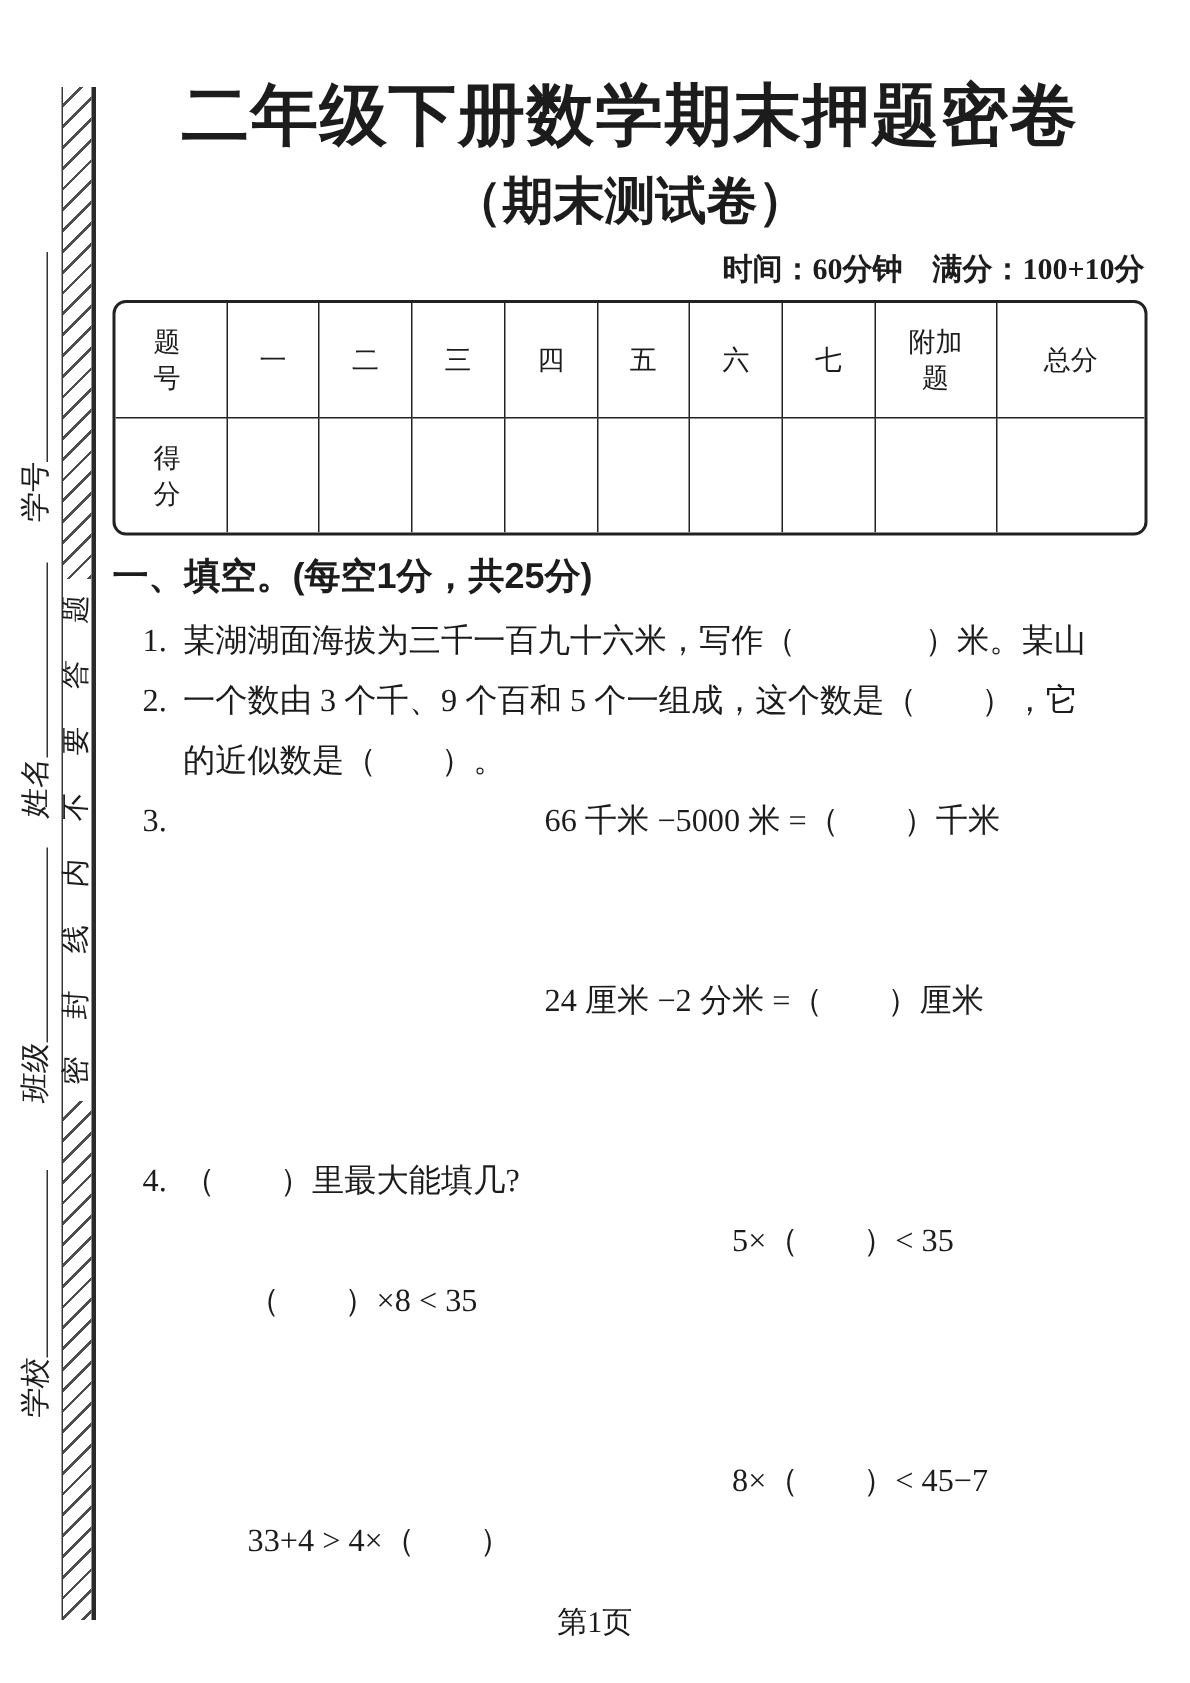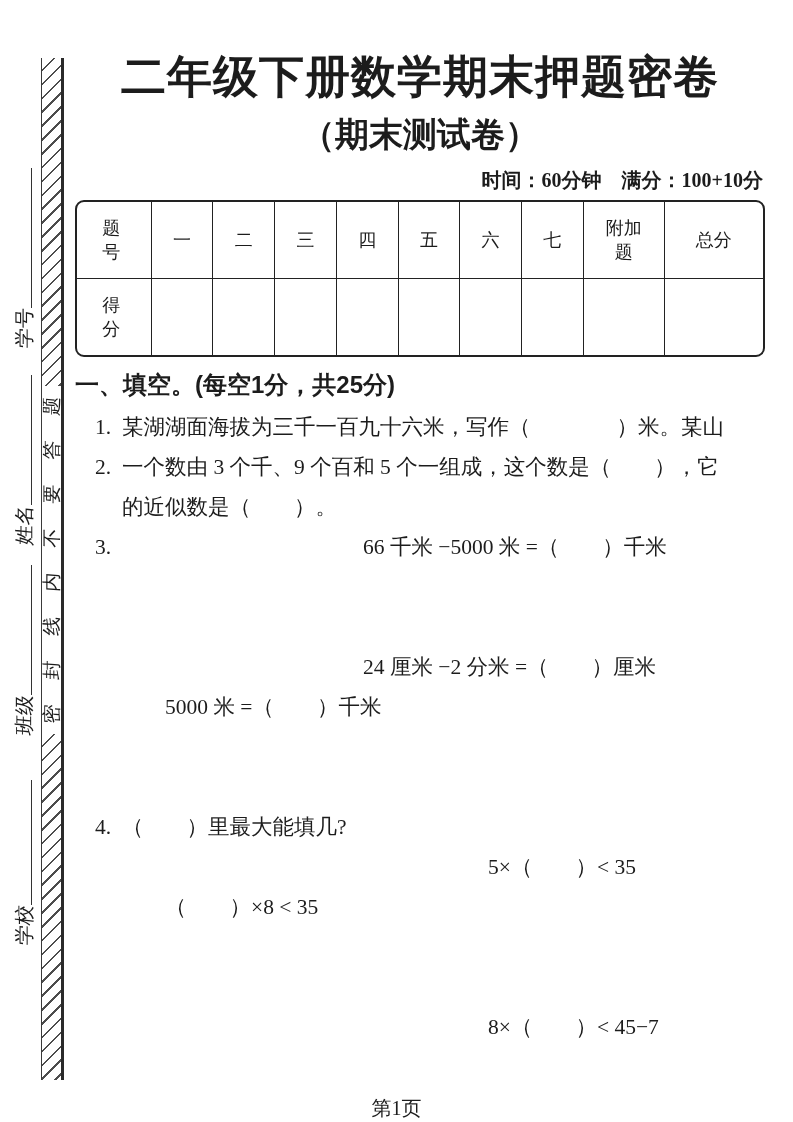--- a/index.html
+++ b/index.html
@@ -48,21 +48,21 @@
   .section-title { font-family:"Liberation Sans","DejaVu Sans",sans-serif; font-weight:bold; font-size:24px; line-height:44px; margin-top:6px; }
 
   .questions { font-size:21.5px; }
   .q { position:relative; }
   .q-num { position:absolute; left:20px; top:0; line-height:40px; }
   .q-line { position:relative; line-height:40px; padding-left:47px; white-space:pre-wrap; }
   .rcol { position:absolute; top:0; white-space:pre-wrap; }
   .rcol-a { left:288px; }   
   .rcol-b { left:413px; }   
 
-  .footer { position:absolute; left:0; width:793px; top:1095px; text-align:center; font-size:20px; }
+  .footer { position:absolute; left:0; width:793px; top:1068px; text-align:center; font-size:20px; }
 </style>
 </head>
 <body>
 
 <div class="seal-band">
   <div class="hatch hatch-top"></div>
   <div class="seal-text">
     <span class="seal-char">题</span>
     <span class="seal-char">答</span>
     <span class="seal-char">要</span>
@@ -145,33 +145,33 @@
       <div class="q-line"><span>一个数由 3 个千、9 个百和 5 个一组成，这个数是（　　），它</span></div>
       <div class="q-line"><span>的近似数是（　　）。</span></div>
     </div>
 
     <div class="q">
       <span class="q-num">3.</span>
       <div class="q-line">
         <span class="rcol rcol-a">66 千米 −5000 米 =（　　）千米</span>
       </div>
       <div class="q-line">
-        <span>5000 米 =（　　）千米</span>
         <span class="rcol rcol-a">24 厘米 −2 分米 =（　　）厘米</span>
       </div>
     </div>
 
     <div class="q">
       <span class="q-num">4.</span>
       <div class="q-line"><span>（　　）里最大能填几?</span></div>
       <div class="q-line">
         <span>（　　）×8 &lt; 35</span>
         <span class="rcol rcol-b">5×（　　）&lt; 35</span>
       </div>
       <div class="q-line">
+        <span>33+4 &gt; 4×（　　）</span>
         <span class="rcol rcol-b">8×（　　）&lt; 45−7</span>
       </div>
     </div>
 
   </div>
 </div>
 
 <div class="footer">第1页</div>
 
 </body></html>

